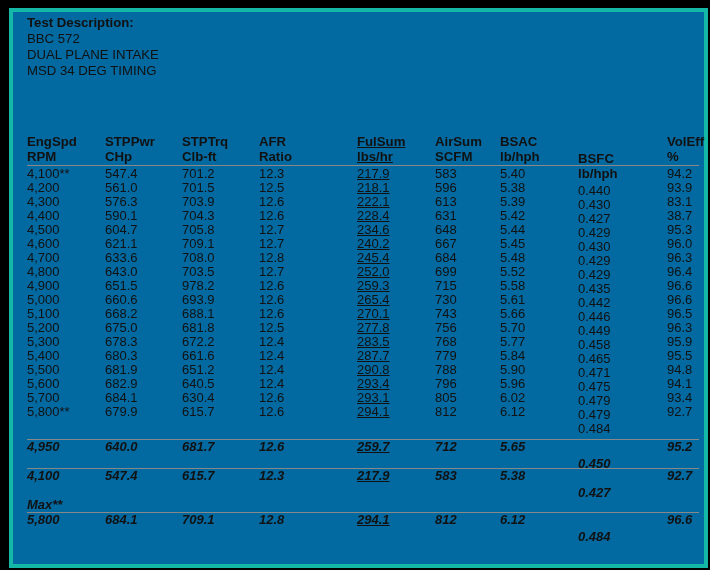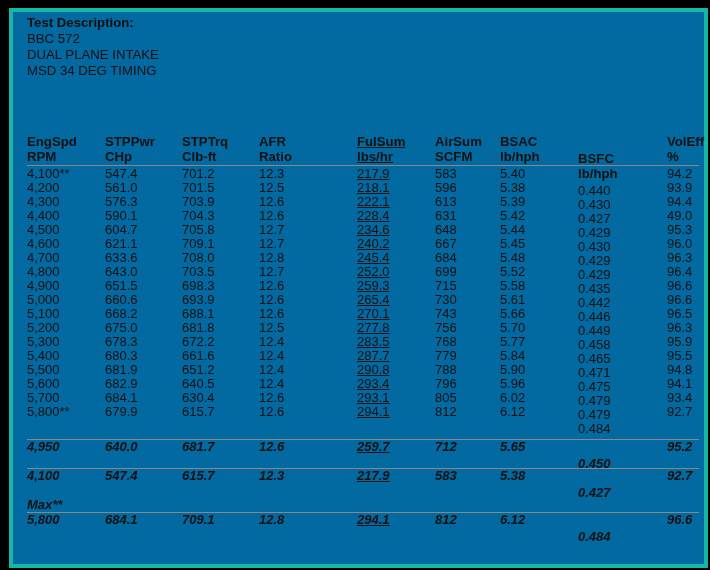--- a/index.html
+++ b/index.html
@@ -87,32 +87,32 @@
         </div>
         <div class="row">
           <span class="c0">4,300</span>
           <span class="c1">576.3</span>
           <span class="c2">703.9</span>
           <span class="c3">12.6</span>
           <span class="c4">222.1</span>
           <span class="c5">613</span>
           <span class="c6">5.39</span>
           <span class="c7">0.427</span>
-          <span class="c8">94.4</span>
+          <span class="c8">83.1</span>
         </div>
         <div class="row">
           <span class="c0">4,400</span>
           <span class="c1">590.1</span>
           <span class="c2">704.3</span>
           <span class="c3">12.6</span>
           <span class="c4">228.4</span>
           <span class="c5">631</span>
           <span class="c6">5.42</span>
           <span class="c7">0.429</span>
-          <span class="c8">49.0</span>
+          <span class="c8">38.7</span>
         </div>
         <div class="row">
           <span class="c0">4,500</span>
           <span class="c1">604.7</span>
           <span class="c2">705.8</span>
           <span class="c3">12.7</span>
           <span class="c4">234.6</span>
           <span class="c5">648</span>
           <span class="c6">5.44</span>
           <span class="c7">0.430</span>
@@ -147,21 +147,21 @@
           <span class="c3">12.7</span>
           <span class="c4">252.0</span>
           <span class="c5">699</span>
           <span class="c6">5.52</span>
           <span class="c7">0.435</span>
           <span class="c8">96.4</span>
         </div>
         <div class="row">
           <span class="c0">4,900</span>
           <span class="c1">651.5</span>
-          <span class="c2">698.3</span>
+          <span class="c2">978.2</span>
           <span class="c3">12.6</span>
           <span class="c4">259.3</span>
           <span class="c5">715</span>
           <span class="c6">5.58</span>
           <span class="c7">0.442</span>
           <span class="c8">96.6</span>
         </div>
         <div class="row">
           <span class="c0">5,000</span>
           <span class="c1">660.6</span>

